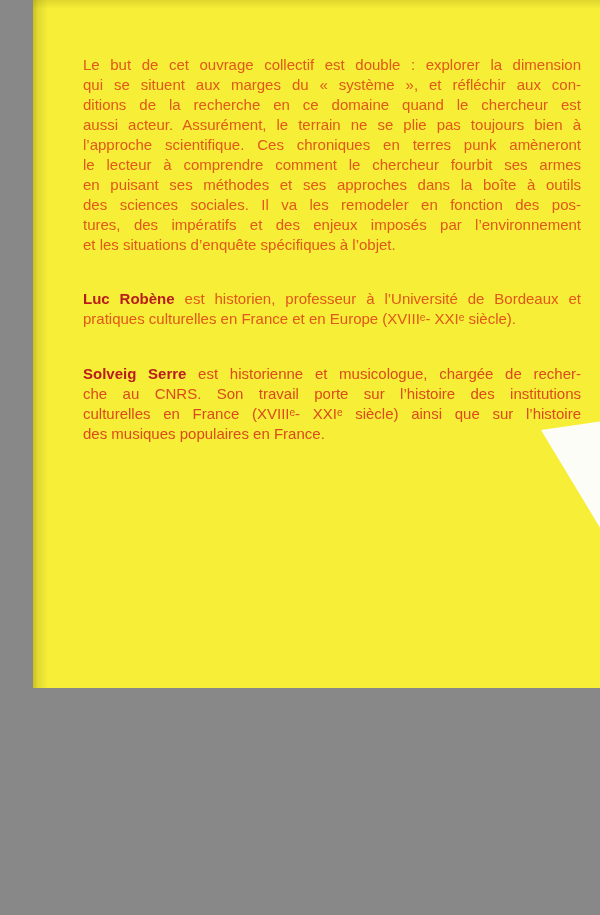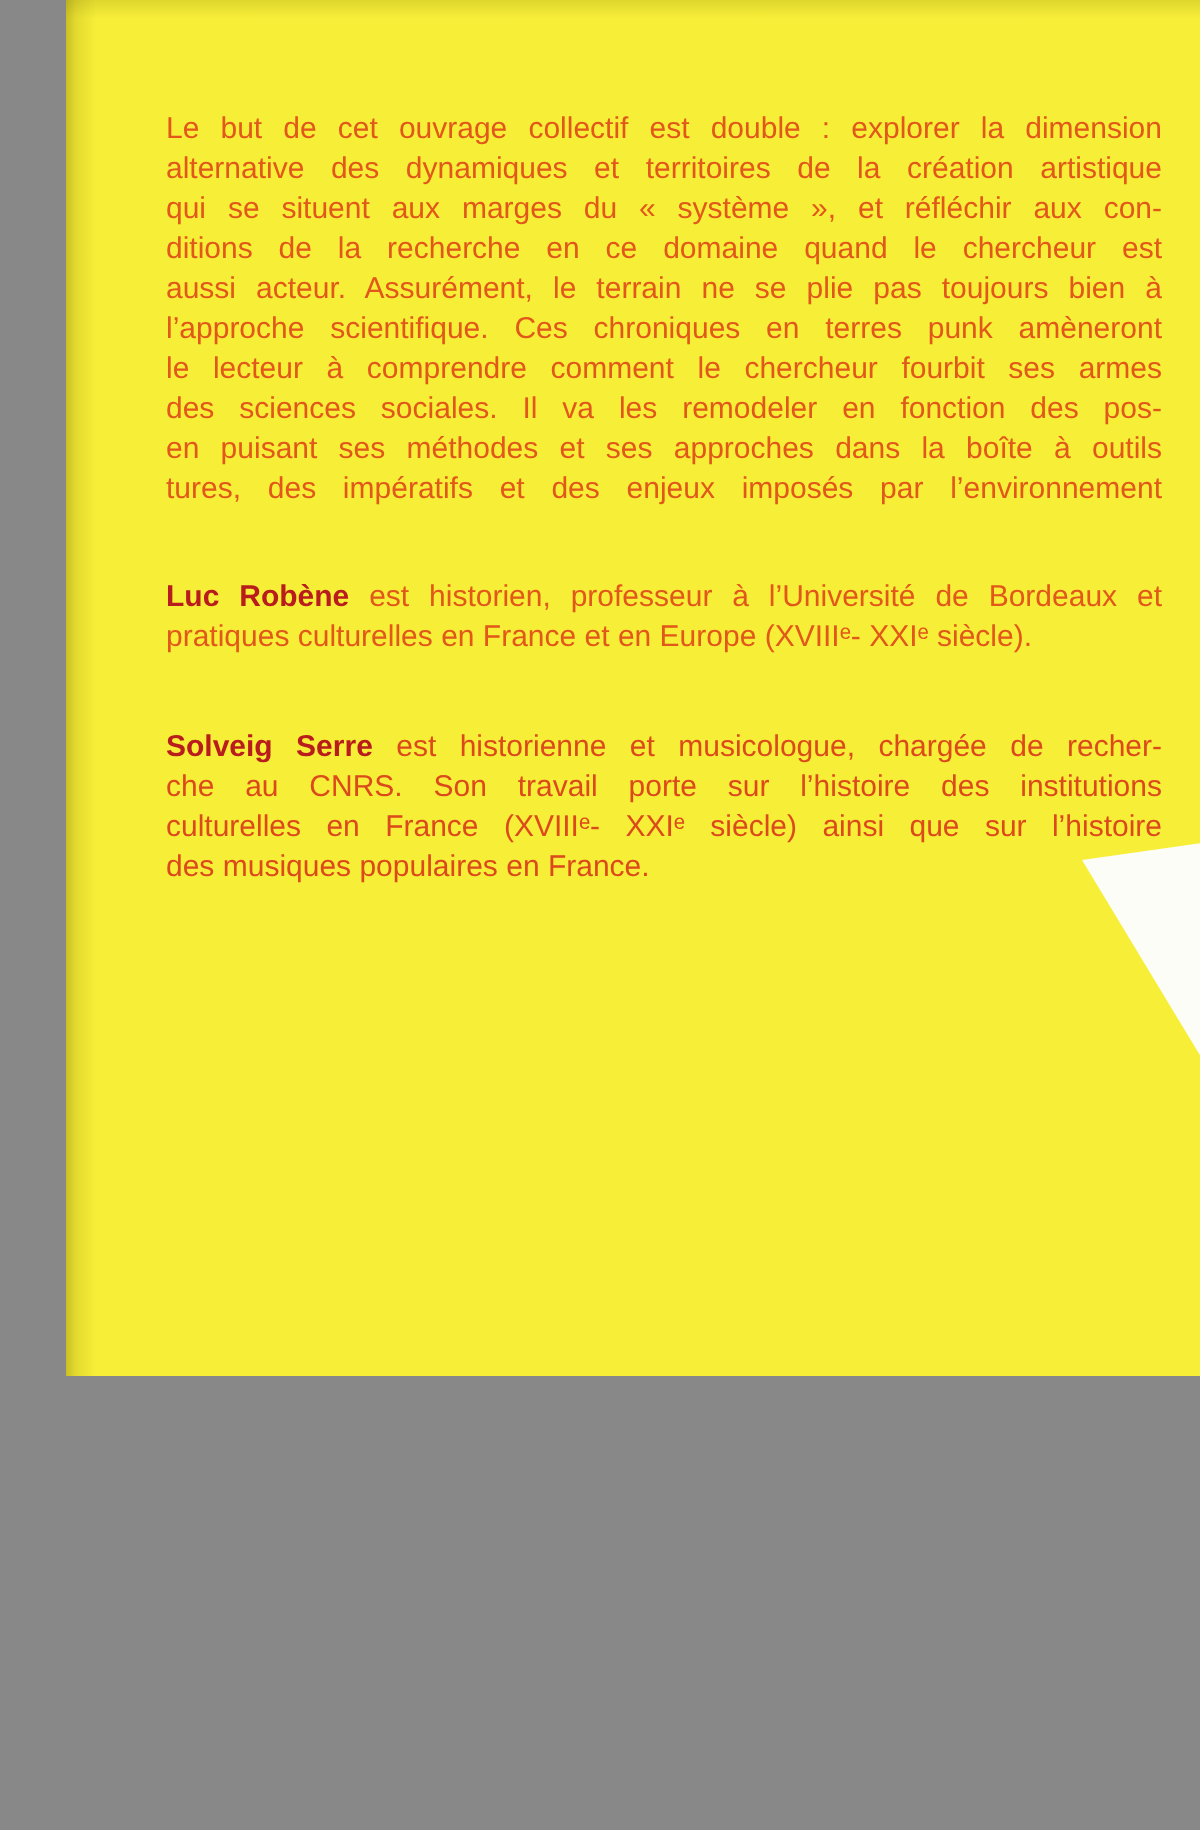--- a/index.html
+++ b/index.html
@@ -52,29 +52,29 @@
 <body>
 
 <div class="cover">
 
   <svg class="stripe-svg" viewBox="0 0 600 915" xmlns="http://www.w3.org/2000/svg">
     <polygon points="508,430 578,420 697,617 627,627" fill="#FDFDF7"></polygon>
   </svg>
 
   <div class="para" id="p1">
     <div class="line jline">Le but de cet ouvrage collectif est double : explorer la dimension</div>
-    <div class="line jline">alternative des dynamiques et territoires de la création artistique</div>
     <div class="line jline">qui se situent aux marges du « système », et réfléchir aux con-</div>
     <div class="line jline">ditions de la recherche en ce domaine quand le chercheur est</div>
     <div class="line jline">aussi acteur. Assurément, le terrain ne se plie pas toujours bien à</div>
     <div class="line jline">l’approche scientifique. Ces chroniques en terres punk amèneront</div>
     <div class="line jline">le lecteur à comprendre comment le chercheur fourbit ses armes</div>
+    <div class="line jline">en puisant ses méthodes et ses approches dans la boîte à outils</div>
     <div class="line jline">des sciences sociales. Il va les remodeler en fonction des pos-</div>
-    <div class="line jline">en puisant ses méthodes et ses approches dans la boîte à outils</div>
     <div class="line jline">tures, des impératifs et des enjeux imposés par l’environnement</div>
+    <div class="line lline">et les situations d’enquête spécifiques à l’objet.</div>
   </div>
 
   <div class="para" id="p2">
     <div class="line jline"><span class="bold-name">Luc Robène</span><span> est historien, professeur à l’Université de Bordeaux et</span></div>
     <div class="line lline">pratiques culturelles en France et en Europe (XVIIIᵉ- XXIᵉ siècle).</div>
   </div>
 
   <div class="para" id="p3">
     <div class="line jline"><span class="bold-name">Solveig Serre</span><span> est historienne et musicologue, chargée de recher-</span></div>
     <div class="line jline">che au CNRS. Son travail porte sur l’histoire des institutions</div>

